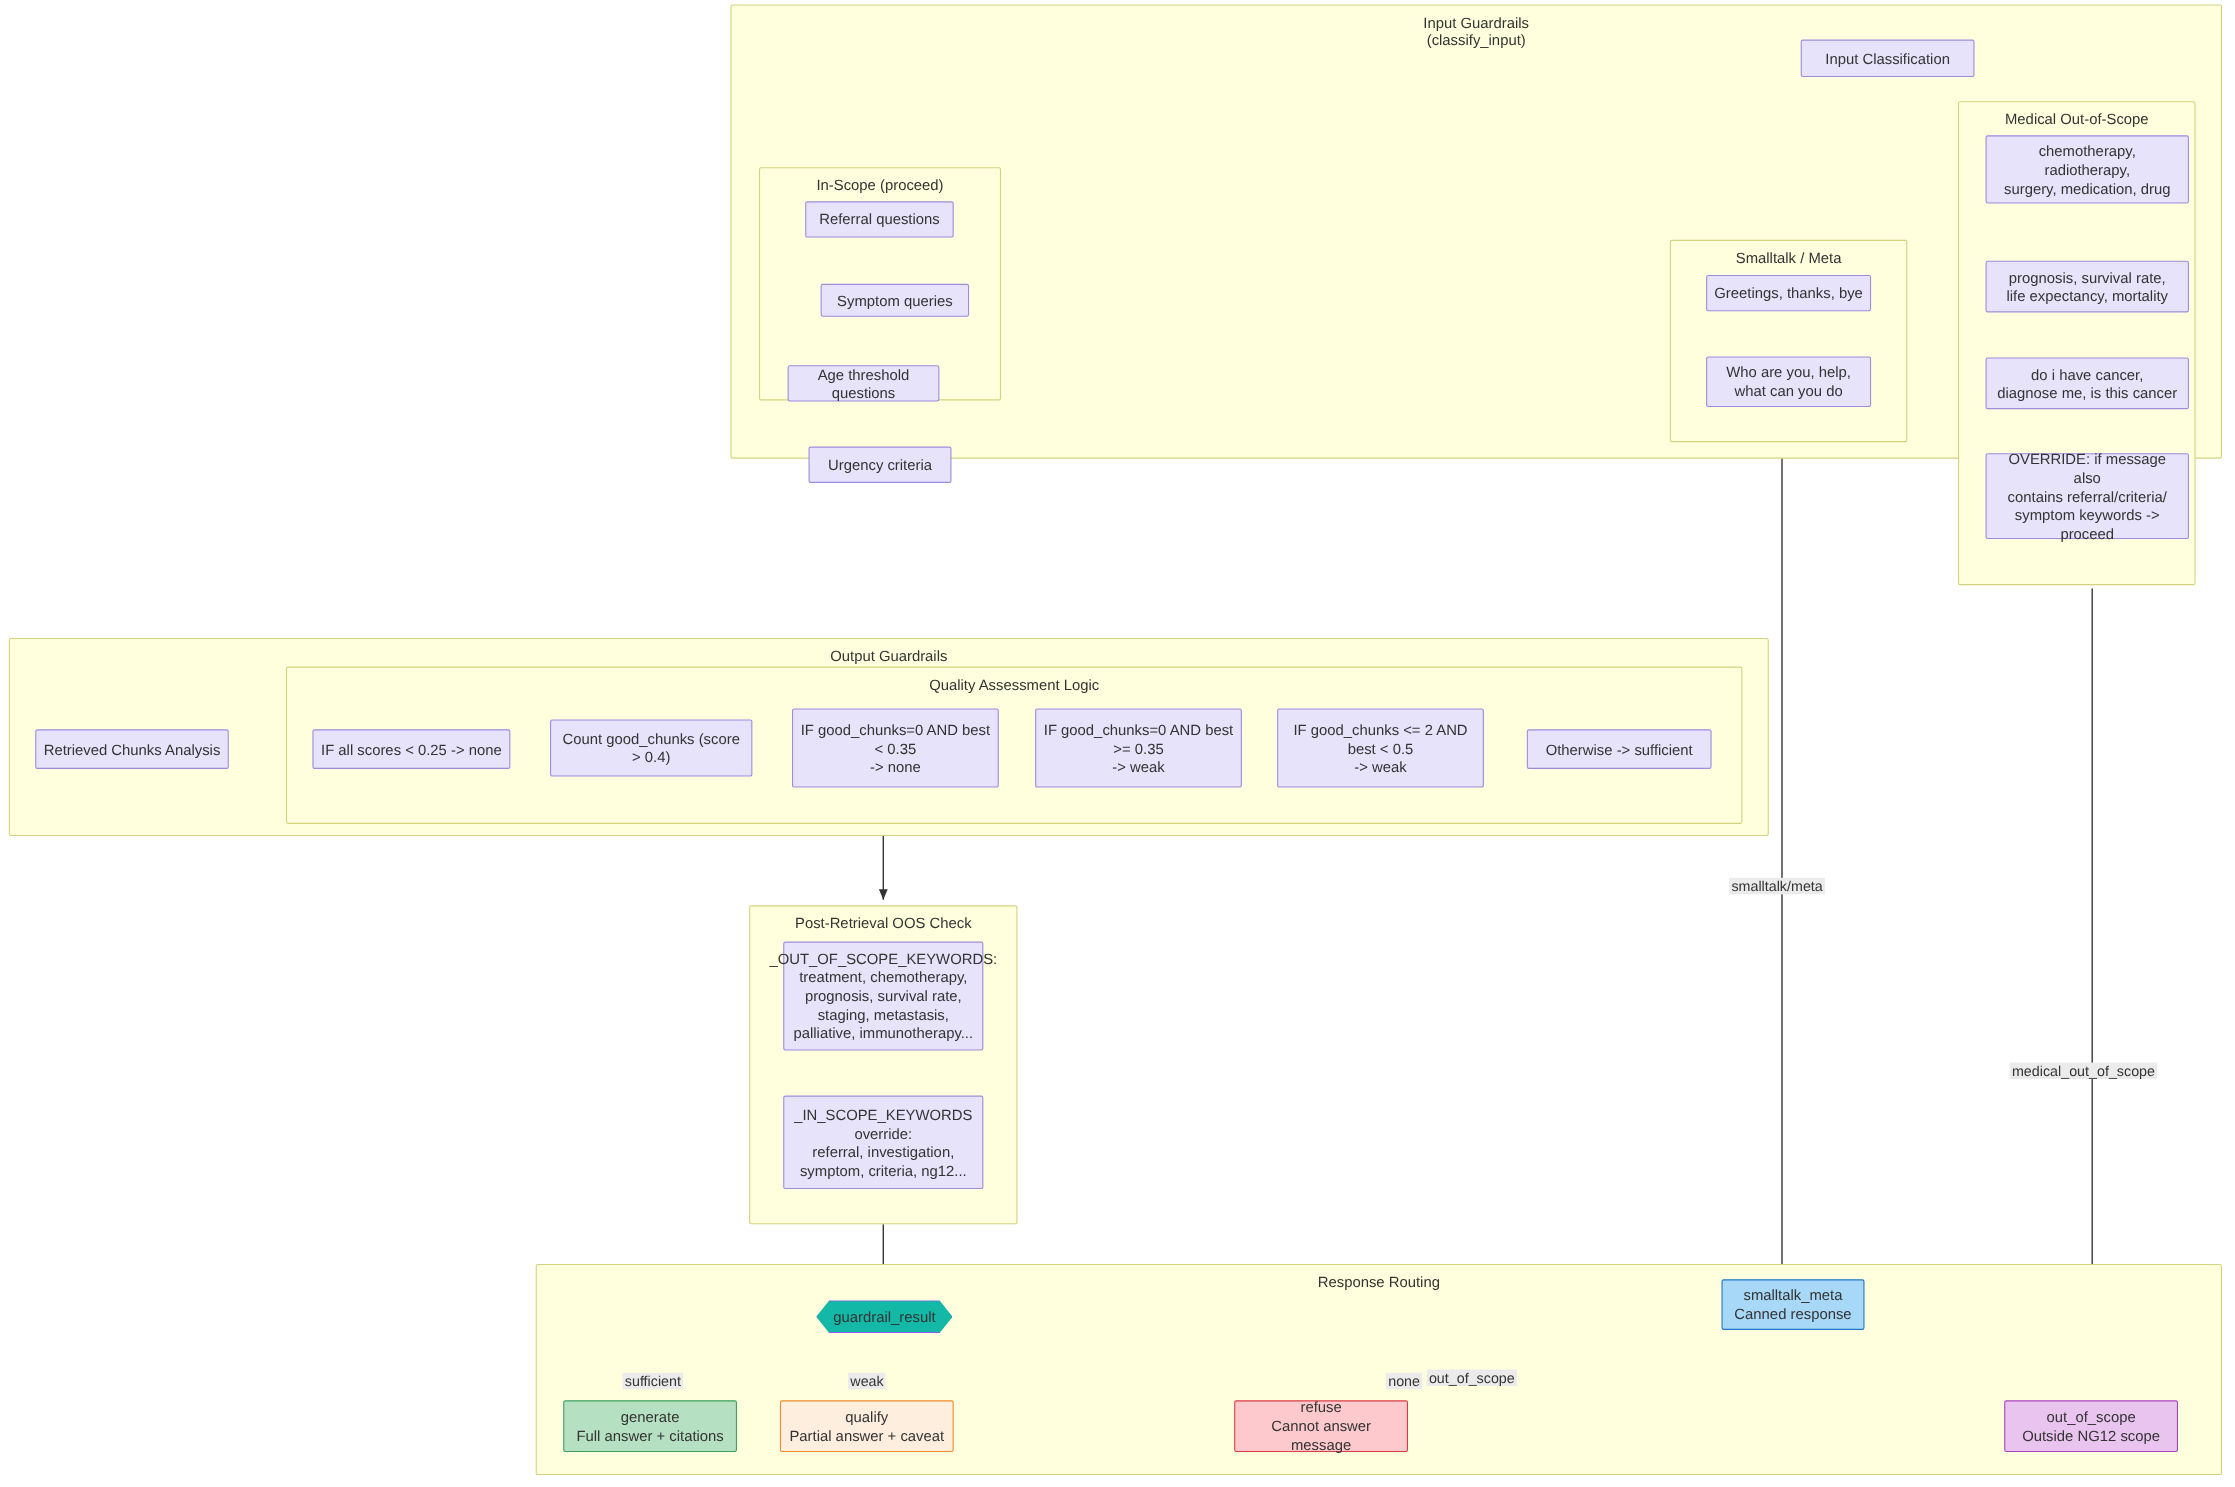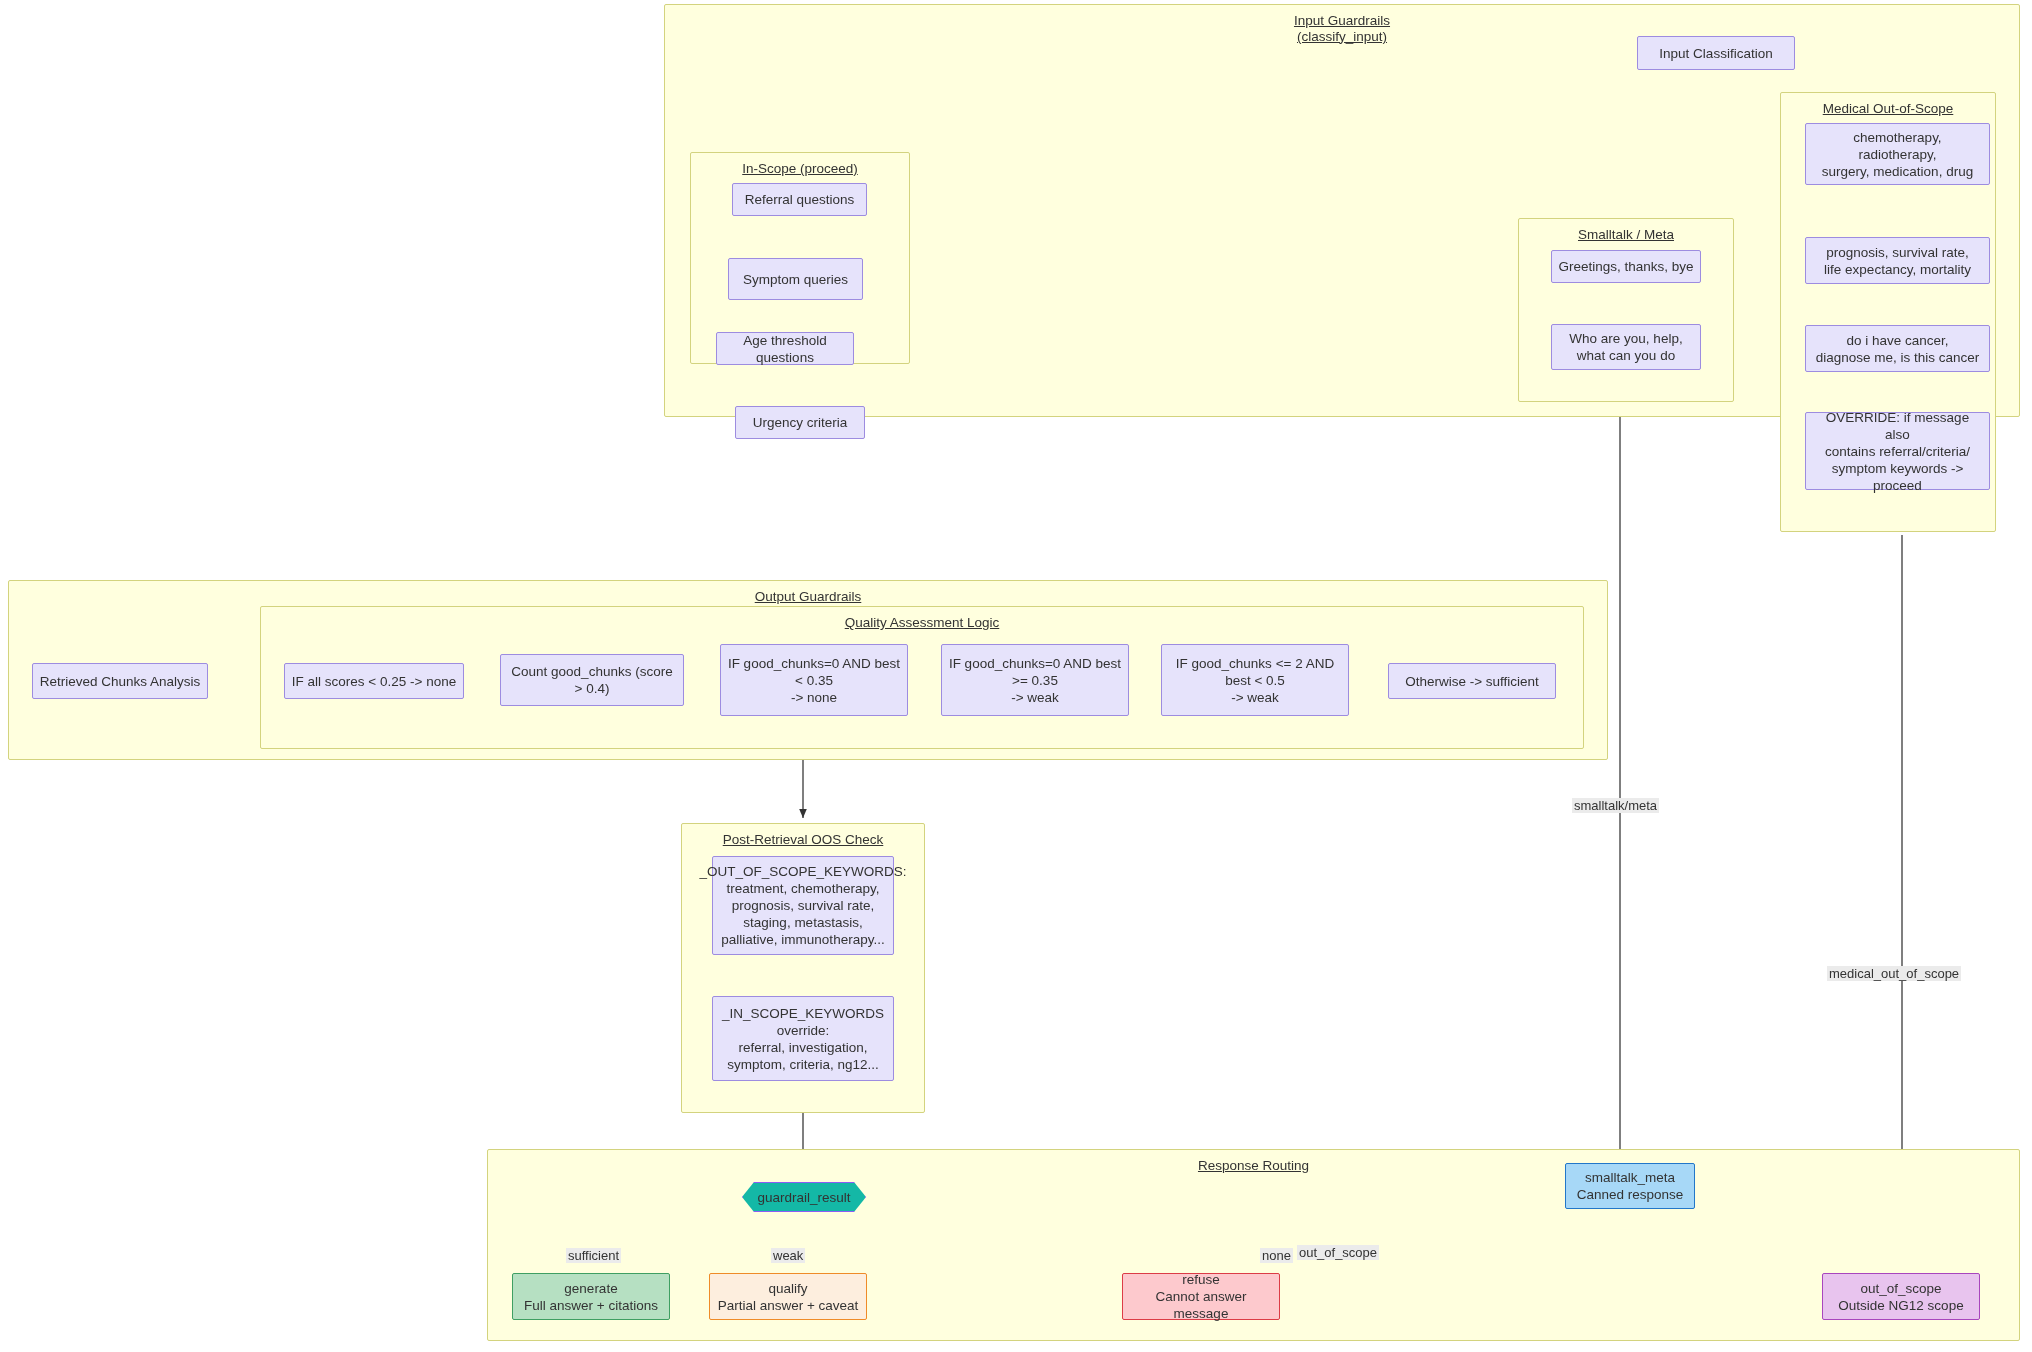--- a/index.html
+++ b/index.html
@@ -18,21 +18,20 @@
     border:1.3px solid #d3d37e;
     border-radius:2px;
     box-sizing:border-box;
   }
   .cluster > .cluster-title{
     position:absolute;left:0;right:0;top:8px;
     text-align:center;
     font-size:13.5px;line-height:15.5px;
     color:#333333;
     white-space:pre-line;
-    text-decoration:underline;
   }
   .cluster.sub{background:#ffffde;border-color:#d3d37e;}
 
   
   .node{
     position:absolute;box-sizing:border-box;
     display:flex;align-items:center;justify-content:center;
     text-align:center;
     font-size:13.5px;line-height:17px;
     color:#333333;
@@ -111,21 +110,21 @@
     <div class="cluster-title">Input Guardrails
 (classify_input)</div>
   </div>
 
   <div class="node n-lav" style="left:1637px;top:36px;width:158px;height:34px;">Input Classification</div>
 
   <div class="cluster sub" style="left:690px;top:152px;width:220px;height:212px;">
     <div class="cluster-title">In-Scope (proceed)</div>
   </div>
   <div class="node n-lav" style="left:732px;top:183px;width:135px;height:33px;">Referral questions</div>
-  <div class="node n-lav" style="left:728px;top:258px;width:135px;height:42px;">Symptom queries</div>
+  <div class="node n-lav" style="left:746px;top:258px;width:135px;height:30px;">Symptom queries</div>
   <div class="node n-lav" style="left:716px;top:332px;width:138px;height:33px;">Age threshold questions</div>
   <div class="node n-lav" style="left:735px;top:406px;width:130px;height:33px;">Urgency criteria</div>
 
   <div class="cluster sub" style="left:1518px;top:218px;width:216px;height:184px;">
     <div class="cluster-title">Smalltalk / Meta</div>
   </div>
   <div class="node n-lav" style="left:1551px;top:250px;width:150px;height:33px;">Greetings, thanks, bye</div>
   <div class="node n-lav" style="left:1551px;top:324px;width:150px;height:46px;">Who are you, help,
 what can you do</div>
 

